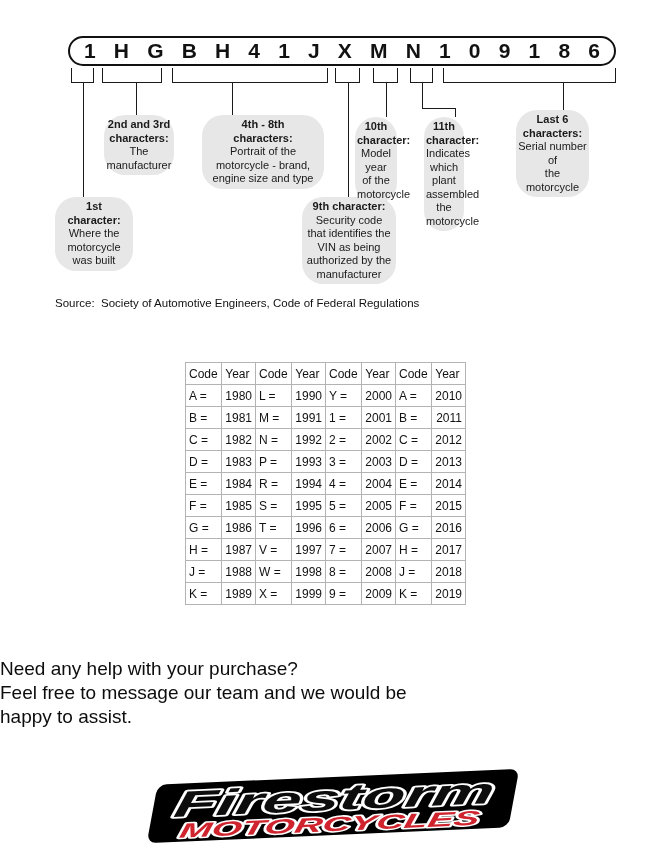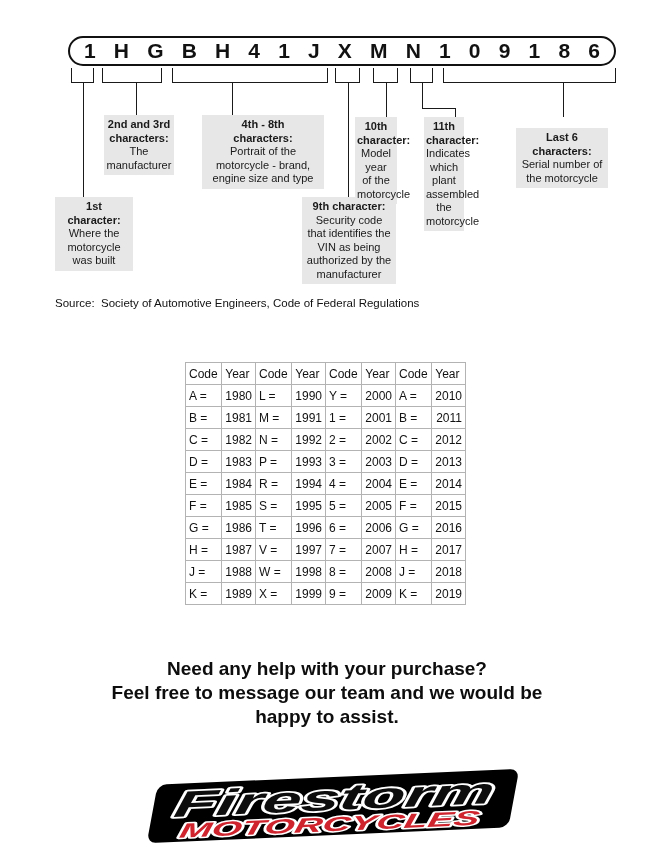--- a/index.html
+++ b/index.html
@@ -37,53 +37,53 @@
   .v3{left:232px;top:83px;height:32px}
   .v4{left:348px;top:83px;height:114px}
   .v5{left:386px;top:83px;height:34px}
   .v6a{left:422px;top:83px;height:25px}
   .h6{left:422px;top:108px;width:34px}
   .v6b{left:455px;top:108px;height:9px}
   .v7{left:563px;top:83px;height:34px}
   
   .callout{
     position:absolute;background:#e7e7e7;text-align:center;
-    font-size:11px;line-height:13.5px;padding:3px 2px;box-sizing:border-box;color:#1a1a1a;
+    font-size:11px;line-height:13.5px;padding:3px 2px;box-sizing:border-box;color:#1a1a1a;border-radius:21px;
   }
   .co-head{font-weight:bold;white-space:pre-line;}
   .co-body{white-space:pre-line;}
   .co-a{left:55px;top:197px;width:78px}
   .co-b{left:104px;top:115px;width:70px}
   .co-c{left:202px;top:115px;width:122px}
   .co-d{left:302px;top:197px;width:94px}
   .co-e{left:355px;top:117px;width:42px}
   .co-f{left:424px;top:117px;width:40px}
-  .co-g{left:516px;top:128px;width:92px}
+  .co-g{left:516px;top:110px;width:73px}
   
   .source{
     position:absolute;left:55px;top:297px;font-size:11.5px;color:#111;white-space:pre;
   }
   
   table.year-table{
     position:absolute;left:185px;top:362px;width:281px;
     border-collapse:collapse;background:#fff;
   }
   .year-table th,.year-table td{
     border:1px solid #b3b3b3;font-size:12px;color:#111;
     height:22px;padding:0 3px;box-sizing:border-box;
   }
   .year-table th{font-weight:normal;text-align:left;}
   .year-table th:nth-child(odd){width:37px}
   .year-table th:nth-child(even){width:33px}
   .year-table td.code-cell{text-align:left;}
   .year-table td.year-cell{text-align:right;}
   
   .help{
-    position:absolute;left:0;right:0;top:657px;text-align:center;
-    font-weight:bold;font-size:19px;line-height:24px;color:#0d0d0d;white-space:pre-line;
+    position:absolute;left:0;right:0;top:657px;text-align:left;
+    font-weight:normal;font-size:19px;line-height:24px;color:#0d0d0d;white-space:pre-line;
   }
   
   .logo{
     position:absolute;left:152px;top:777px;width:362px;height:58px;
     background:#000;border-radius:9px;
     transform:rotate(-2.5deg) skewX(-13deg);
     display:flex;align-items:center;justify-content:center;
   }
 </style>
 </head>

